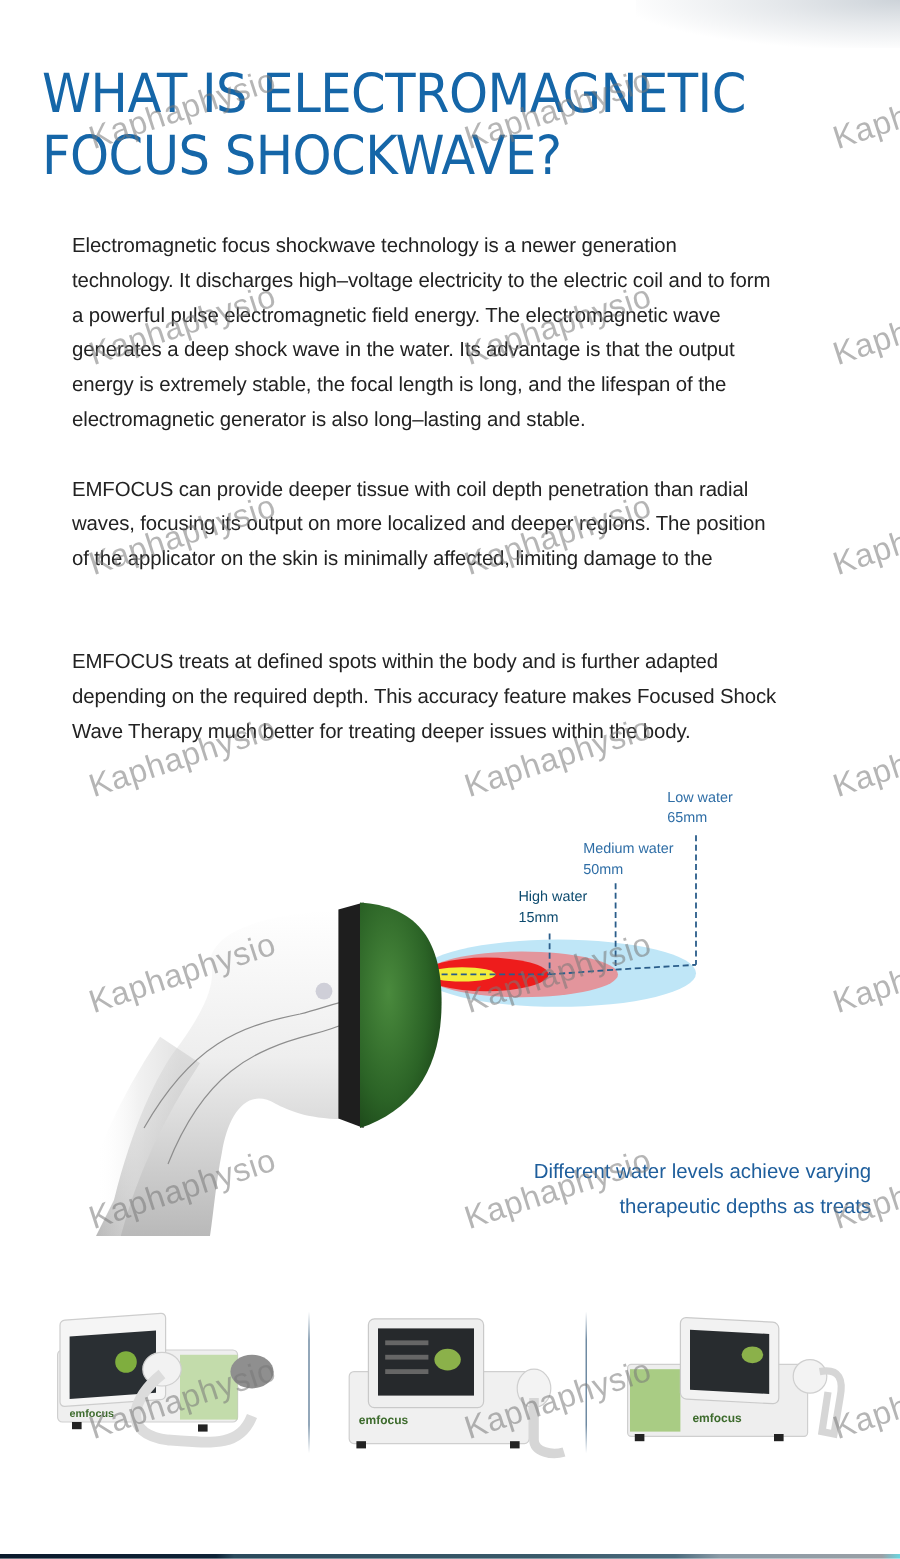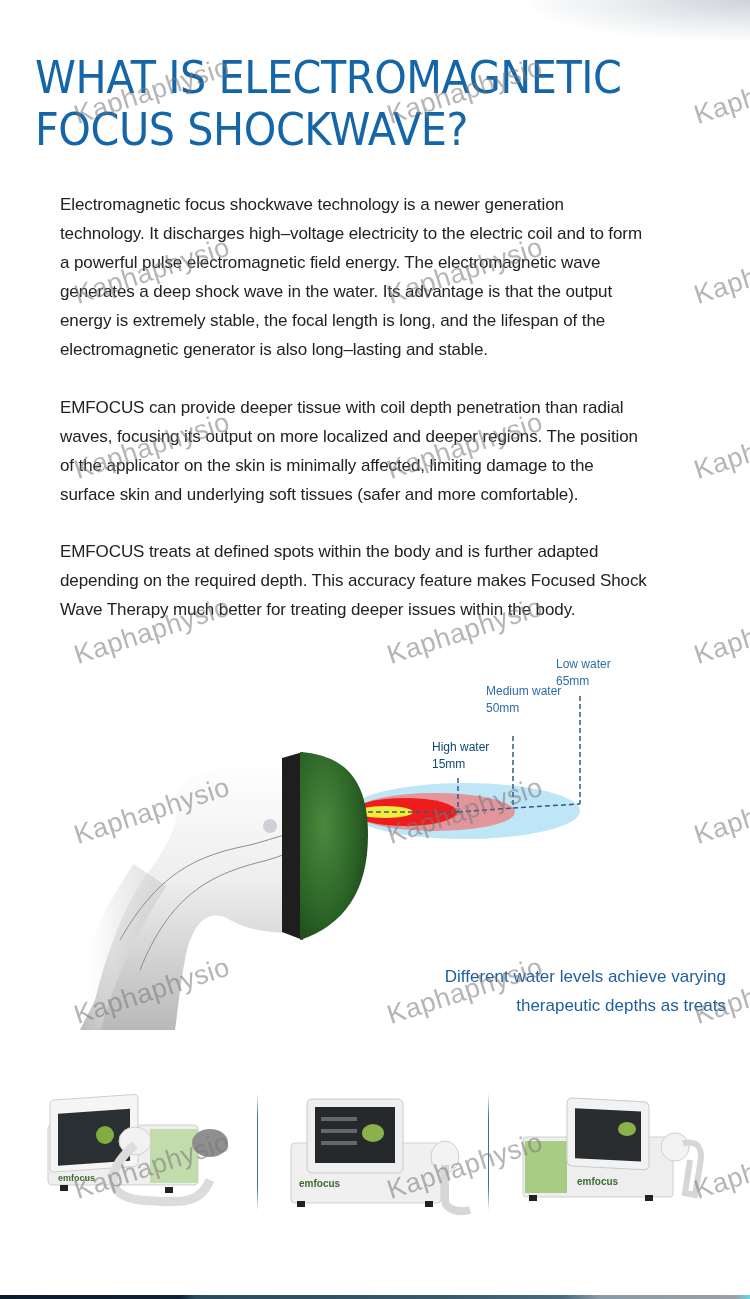--- a/index.html
+++ b/index.html
@@ -76,21 +76,20 @@
   <span class="line">a powerful pulse electromagnetic field energy. The electromagnetic wave</span>
   <span class="line">generates a deep shock wave in the water. Its advantage is that the output</span>
   <span class="line">energy is extremely stable, the focal length is long, and the lifespan of the</span>
   <span class="line">electromagnetic generator is also long–lasting and stable.</span>
 </div>
 
 <div class="body-text" id="p2">
   <span class="line">EMFOCUS can provide deeper tissue with coil depth penetration than radial</span>
   <span class="line">waves, focusing its output on more localized and deeper regions. The position</span>
   <span class="line">of the applicator on the skin is minimally affected, limiting damage to the</span>
-  <span class="line">surface skin and underlying soft tissues (safer and more comfortable).</span>
 </div>
 
 <div class="body-text" id="p3">
   <span class="line">EMFOCUS treats at defined spots within the body and is further adapted</span>
   <span class="line">depending on the required depth. This accuracy feature makes Focused Shock</span>
   <span class="line">Wave Therapy much better for treating  deeper issues within the body.</span>
 </div>
 
 <div class="diagram">
   <svg width="750" height="390" viewBox="0 0 750 390">
@@ -134,21 +133,21 @@
 
     <path d="M 282 118 L 303 112 L 303 300 L 282 292 Z" fill="#1e1e1e"></path>
 
     <path d="M 300 112 C 345 115, 368 140, 368 195 C 368 250, 345 285, 300 300 Z" fill="url(#headGrad)"></path>
   </svg>
 
   <div class="lbl blue" style="left:556px; top:16px;">
     <div>Low water</div>
     <div>65mm</div>
   </div>
-  <div class="lbl blue" style="left:486px; top:43px;">
+  <div class="lbl blue" style="left:486px; top:59px;">
     <div>Medium water</div>
     <div>50mm</div>
   </div>
   <div class="lbl dark" style="left:432px; top:99px;">
     <div>High water</div>
     <div>15mm</div>
   </div>
 </div>
 
 <div class="caption">

